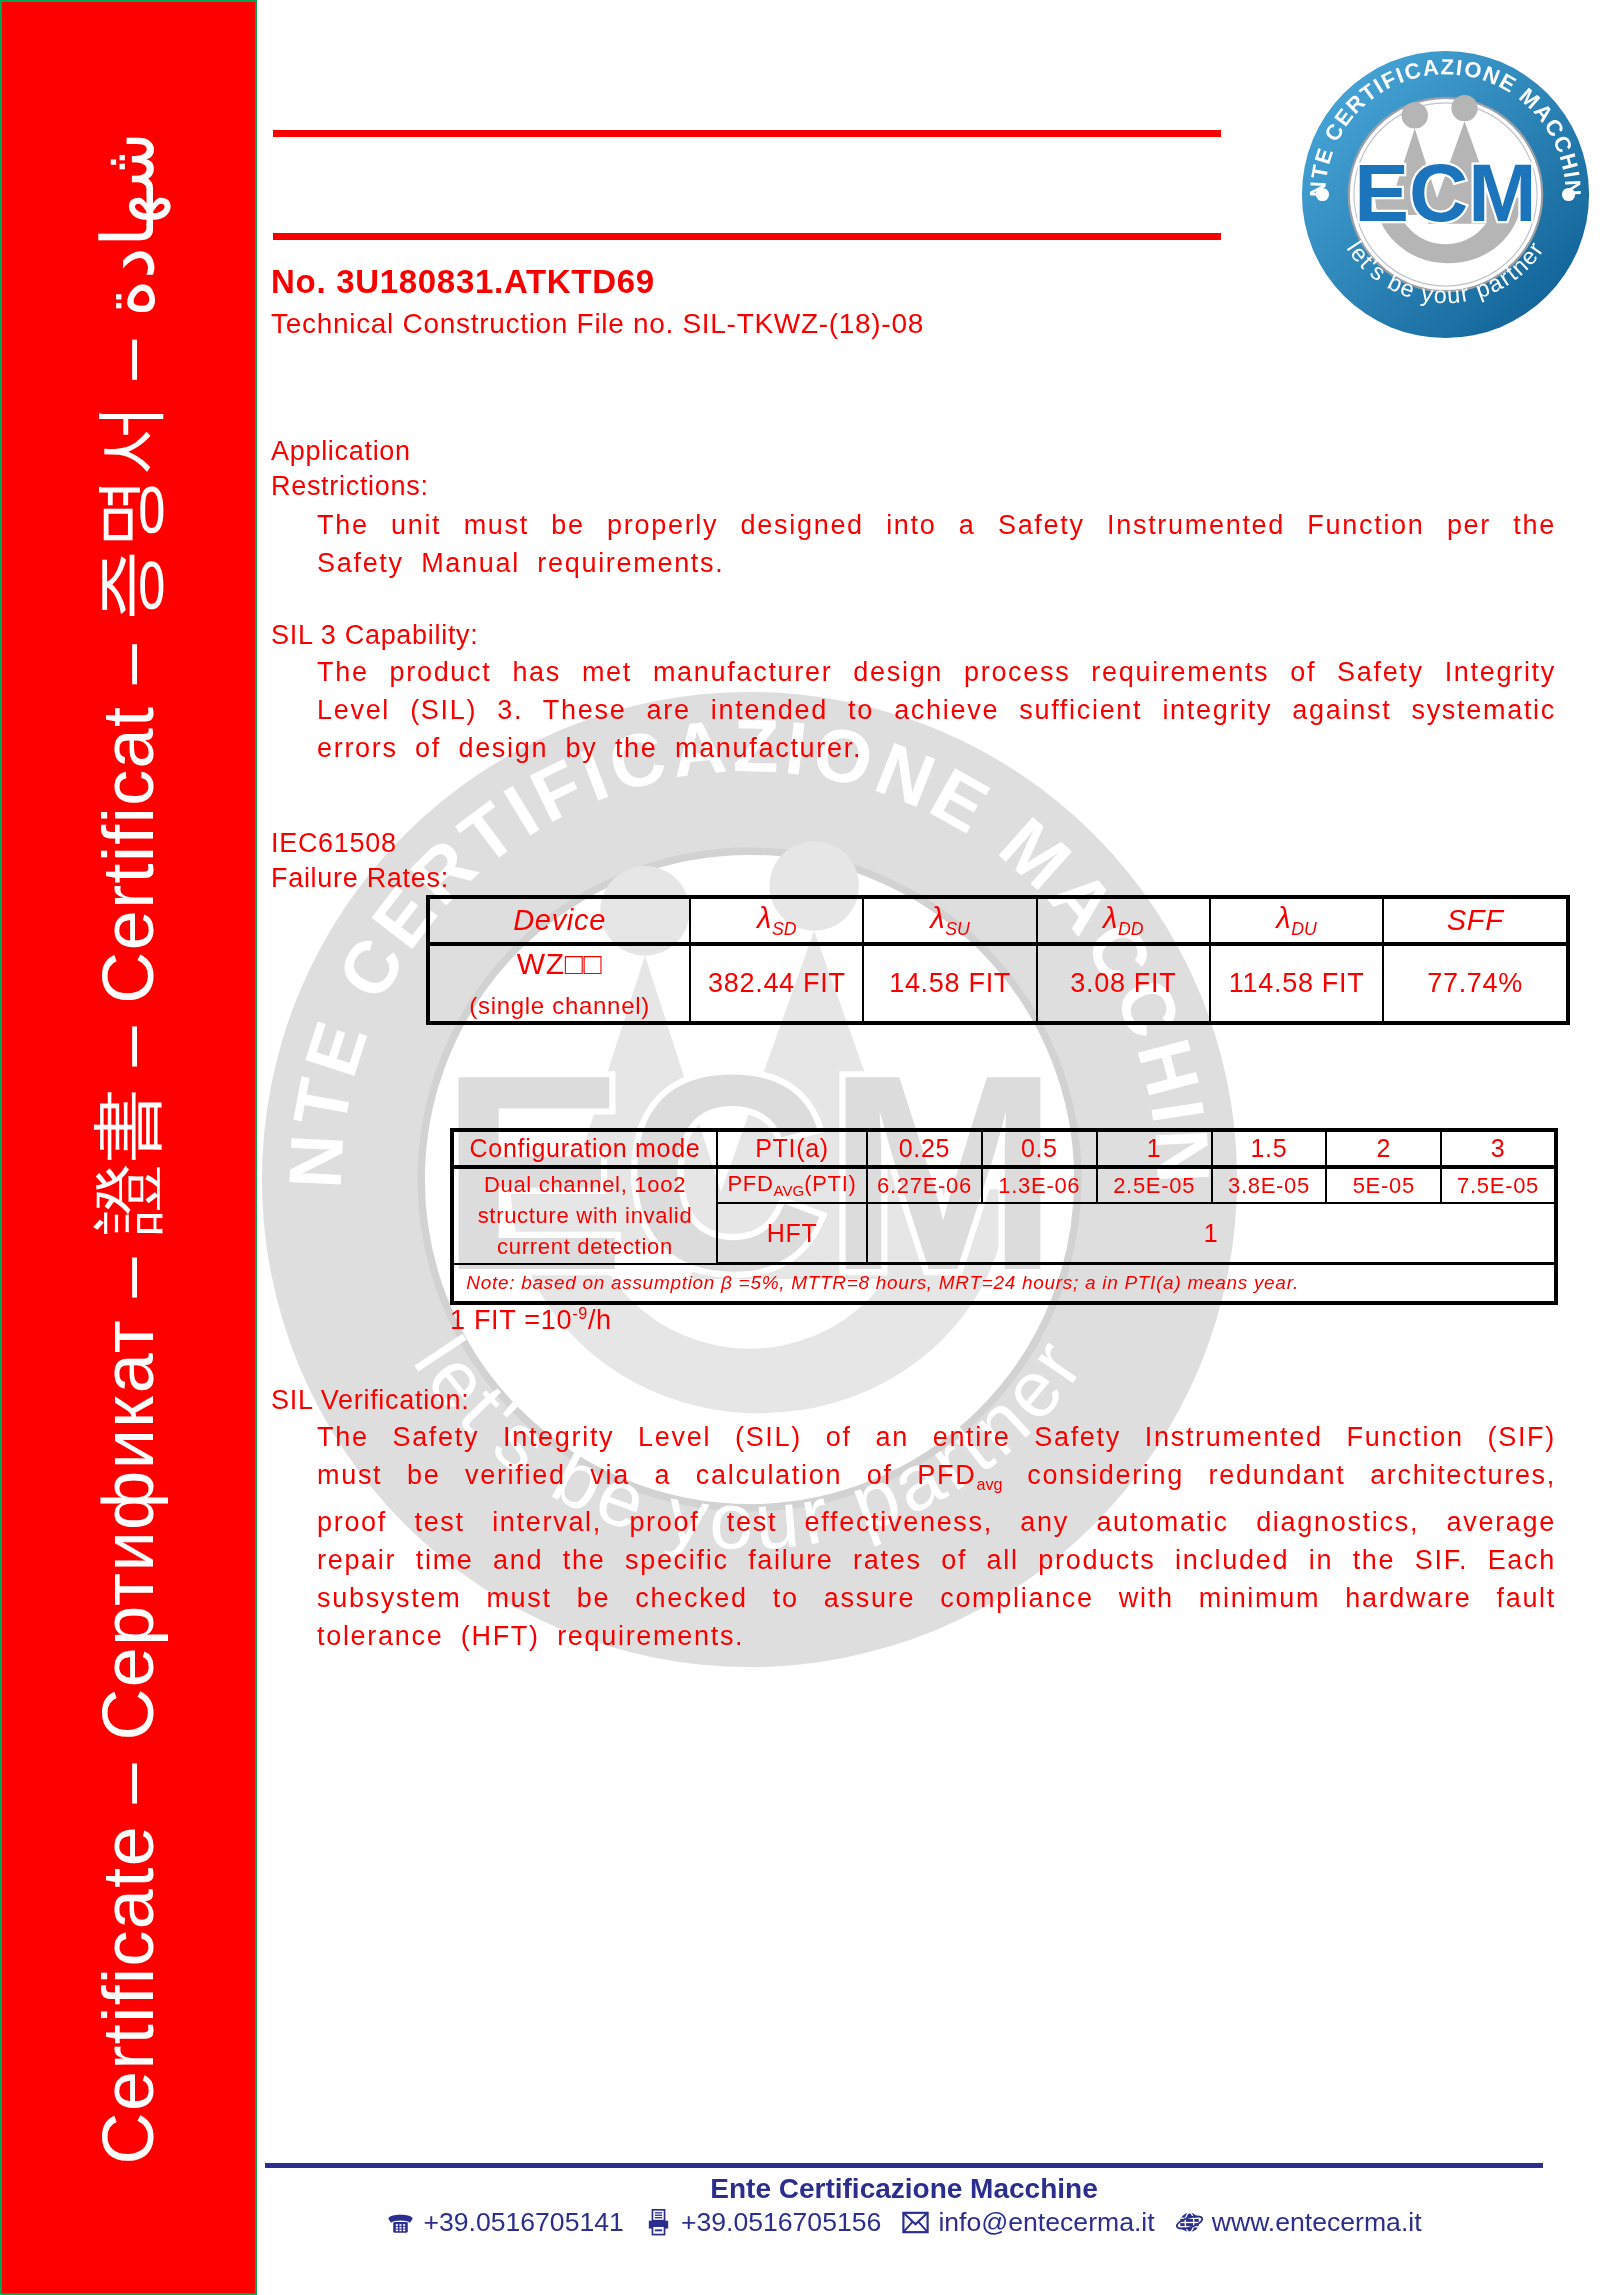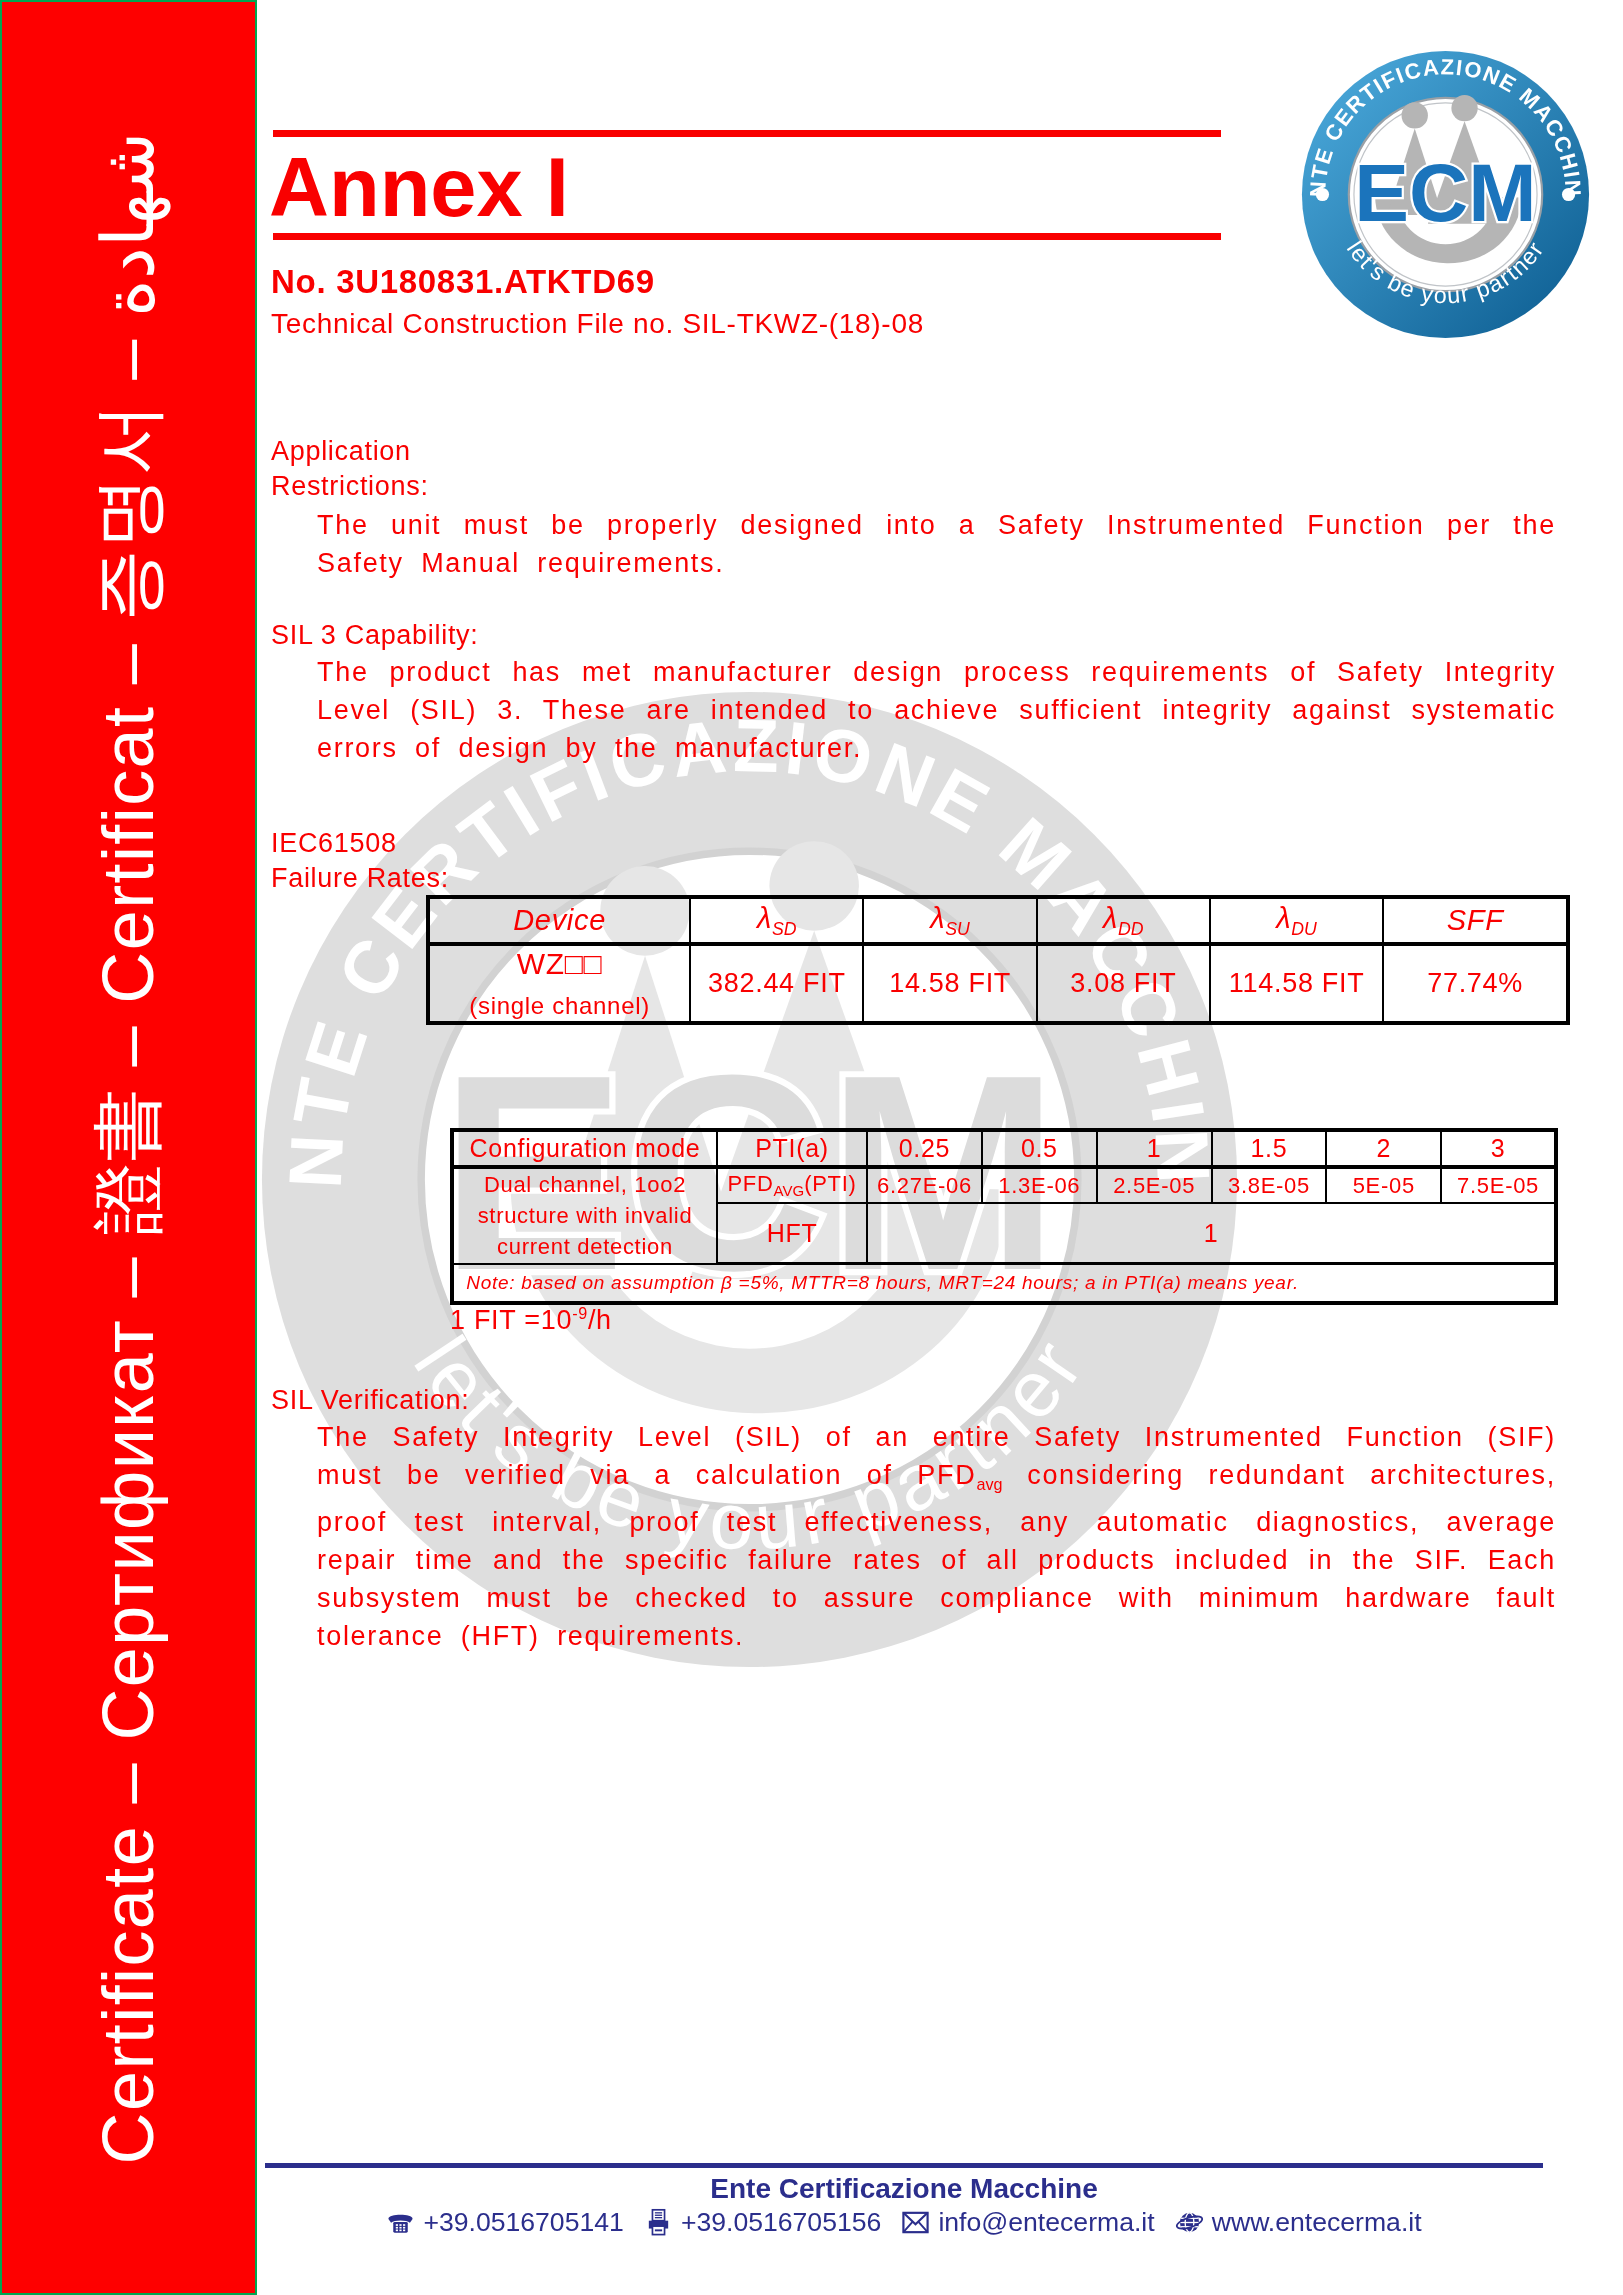--- a/index.html
+++ b/index.html
@@ -129,21 +129,20 @@
     <circle cx="184" cy="100" r="4.5" fill="#FFFFFF"></circle>
     <text font-size="15" font-weight="bold" fill="#FFFFFF" letter-spacing="1" font-family="Liberation Sans, sans-serif">
       <textPath href="#arcTop" startOffset="50%" text-anchor="middle">ENTE CERTIFICAZIONE MACCHINE</textPath>
     </text>
     <text font-size="16" fill="#FFFFFF" letter-spacing="1" font-family="Liberation Sans, sans-serif">
       <textPath href="#arcBottom" startOffset="50%" text-anchor="middle">let's be your partner</textPath>
     </text>
   </svg>
 
   <div class="rule rule-top"></div>
-  <div class="title">Annex I</div>
   <div class="rule rule-mid"></div>
   <div class="cert-no">No. 3U180831.ATKTD69</div>
   <div class="tcf">Technical Construction File no. SIL-TKWZ-(18)-08</div>
 
   <div class="lbl app-label">
     <div>Application</div>
     <div>Restrictions:</div>
   </div>
   <div class="para para1">The unit must be properly designed into a Safety Instrumented Function per the Safety Manual requirements.</div>
 

